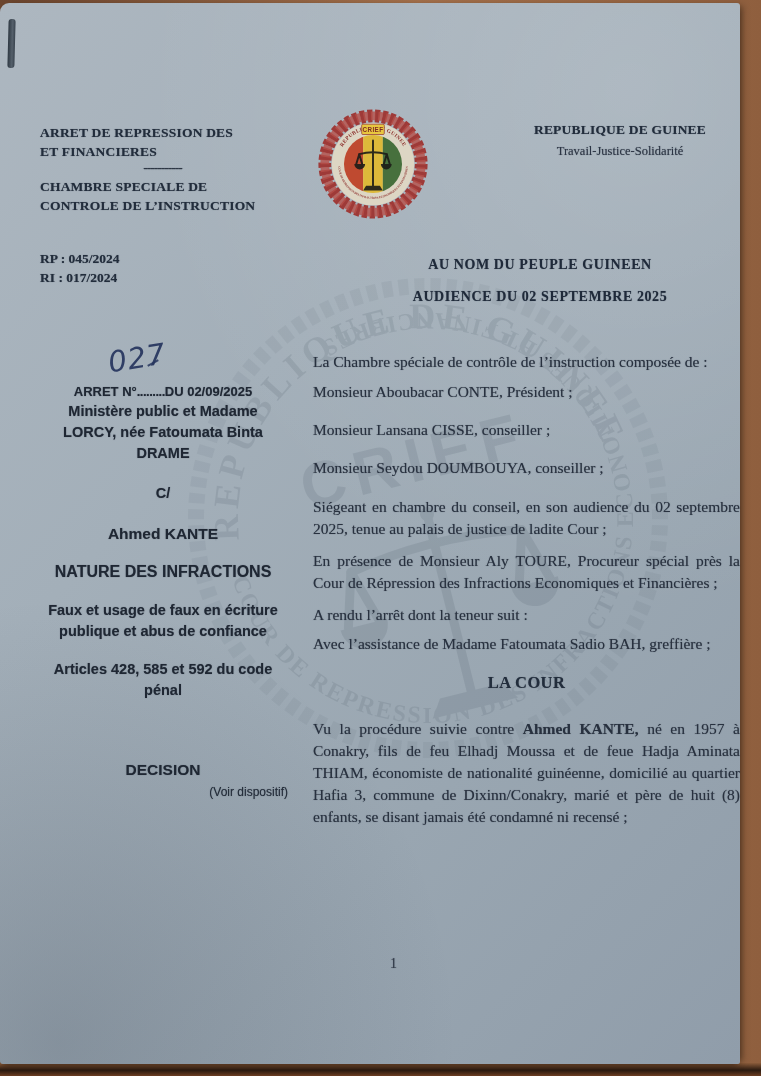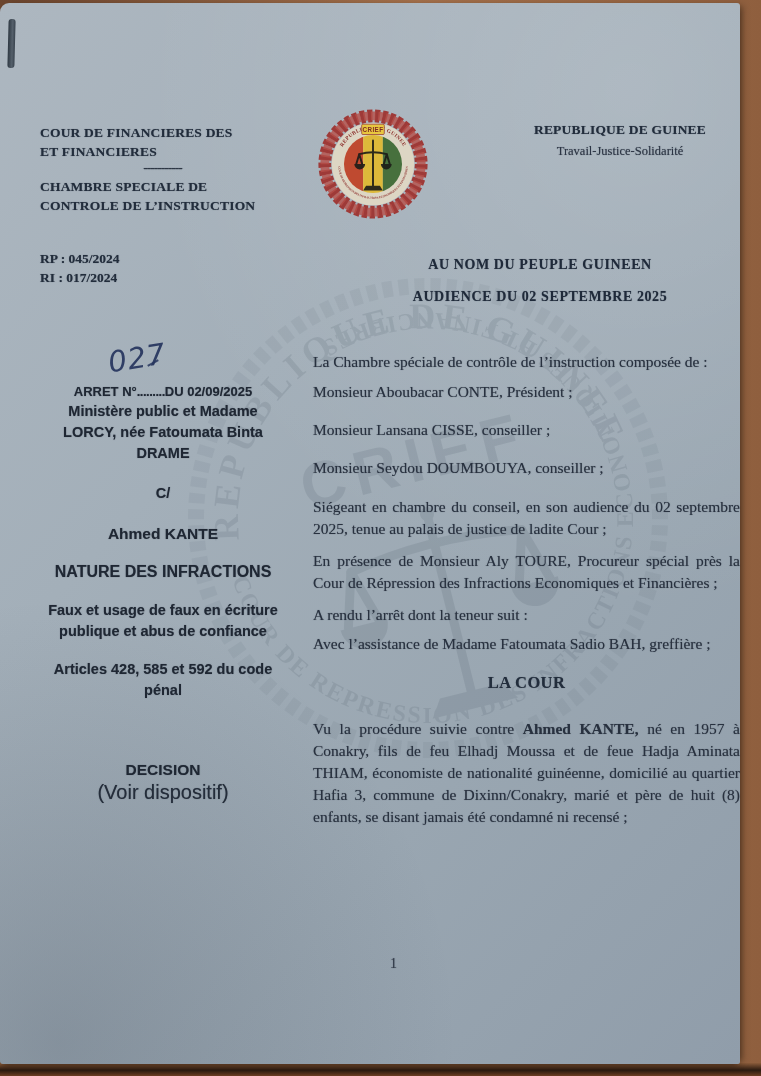--- a/index.html
+++ b/index.html
@@ -35,21 +35,21 @@
   #arret-line{font-size:13px;line-height:18px;white-space:nowrap;}
   #arret-line .dots{letter-spacing:-.5px;}
   #affaire-label{margin-top:19px;line-height:21px;font-size:15px;}
   #affaire-parties{width:224px;margin:0 auto;line-height:21px;}
   #versus{margin-top:19px;line-height:21px;}
   #defendant{margin-top:19px;line-height:21px;font-size:15.5px;}
   #nature-label{margin-top:17px;line-height:22px;font-size:16px;}
   #nature-text{margin-top:17px;width:232px;margin-left:auto;margin-right:auto;line-height:21px;}
   #articles{margin-top:17px;width:232px;margin-left:auto;margin-right:auto;line-height:21px;}
   #decision-label{margin-top:58px;line-height:22px;font-size:15.5px;}
-  #decision-note{font-weight:normal;line-height:22px;font-size:20px;color:#242d3a;}
+  #decision-note{font-weight:normal;line-height:22px;font-size:12px;color:#242d3a;text-align:right;}
 
   #handwritten-number{left:108px;top:338px;font-family:"DejaVu Sans",sans-serif;font-style:italic;
     font-size:29px;color:#26355e;transform:rotate(-9deg);letter-spacing:1px;opacity:.92;}
   #handwritten-crossbar{left:147px;top:359px;width:12px;height:2px;background:#26355e;transform:rotate(-28deg);opacity:.85;}
 
   
   #right-col{left:313px;top:348px;width:427px;font-size:15.5px;line-height:22.2px;text-align:justify;color:#28313f;}
   #right-col p{margin:0;}
   .member-line{margin-top:8px !important;line-height:30px !important;text-align:left;}
   #member-0{margin-top:4px !important;}
@@ -98,21 +98,21 @@
           <path d="M388 334 L372 388 M388 334 L404 388"></path>
           <path d="M364 388 A 23 23 0 0 0 412 388 Z" fill="#44525f" stroke="none"></path>
           <path d="M268 478 L332 478 L344 496 L256 496 Z" fill="#44525f" stroke="none"></path>
         </g>
       </g>
     </svg>
 
     <div id="staple-mark" class="abs"></div>
 
     <div id="court-block" class="abs hserif soft">
-      <div>COUR DE FINANCIERES DES</div>
+      <div>ARRET DE REPRESSION DES</div>
       <div>ET FINANCIERES</div>
       <div id="separator">-----------</div>
       <div id="chamber-block">
         <div>CHAMBRE SPECIALE DE</div>
         <div>CONTROLE DE L’INSTRUCTION</div>
       </div>
     </div>
     <div id="case-numbers" class="abs hserif soft">
       <div>RP : 045/2024</div>
       <div>RI : 017/2024</div>

